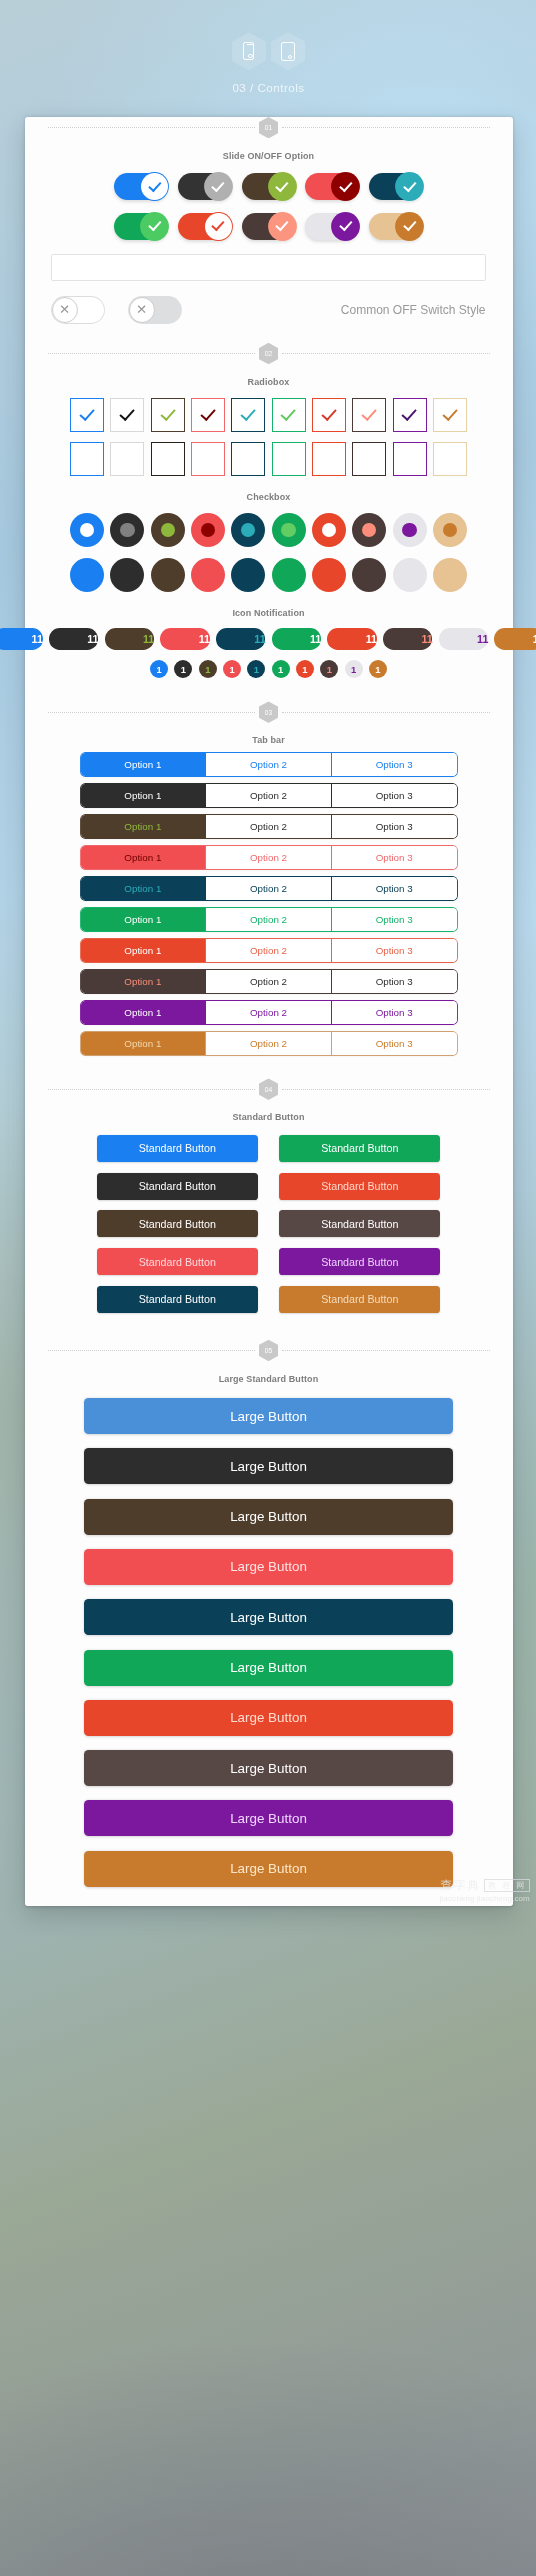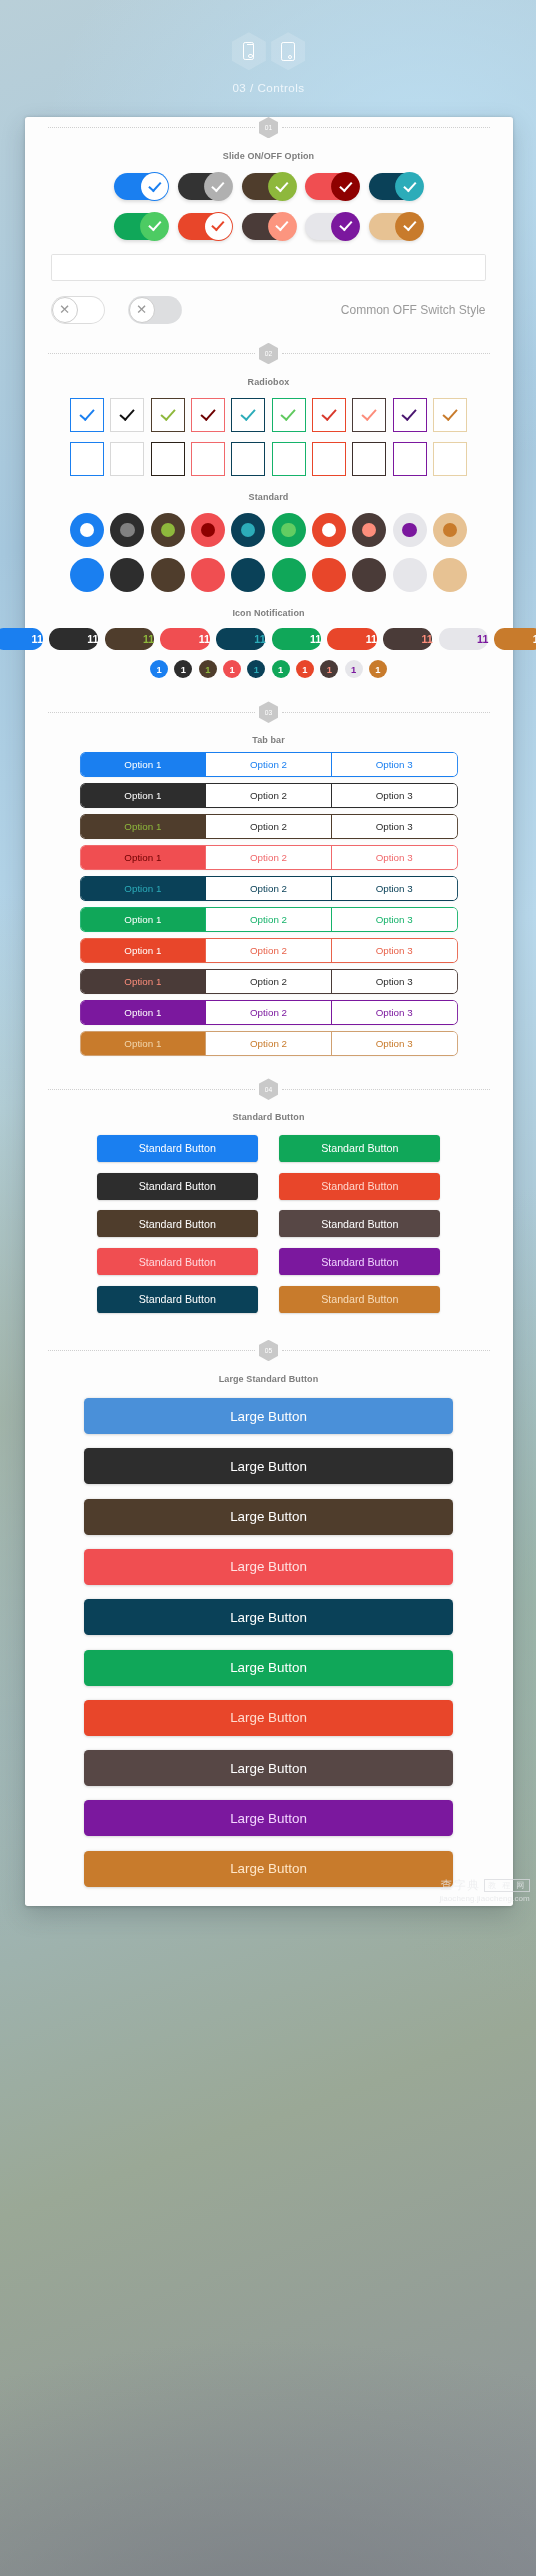--- a/index.html
+++ b/index.html
@@ -245,21 +245,21 @@
         <div class="cb" style="border-color: rgb(42, 33, 24);"></div>
         <div class="cb" style="border-color: rgb(240, 104, 107);"></div>
         <div class="cb" style="border-color: rgb(10, 65, 88);"></div>
         <div class="cb" style="border-color: rgb(21, 178, 106);"></div>
         <div class="cb" style="border-color: rgb(232, 70, 42);"></div>
         <div class="cb" style="border-color: rgb(61, 47, 44);"></div>
         <div class="cb" style="border-color: rgb(123, 24, 158);"></div>
         <div class="cb" style="border-color: rgb(231, 209, 166);"></div>
       </div>
 
-    <div class="sect-label" style="margin-top:16px;">Standard</div>
+    <div class="sect-label" style="margin-top:16px;">Checkbox</div>
     <div class="rbrow" id="rb-row1">
         <div class="rb" style="background: rgb(26, 127, 240);">
           <div class="rbin" style="background: rgb(255, 255, 255);"></div>
         </div>
         <div class="rb" style="background: rgb(45, 45, 45);">
           <div class="rbin" style="background: rgb(129, 129, 129);"></div>
         </div>
         <div class="rb" style="background: rgb(79, 61, 44);">
           <div class="rbin" style="background: rgb(142, 184, 60);"></div>
         </div>

